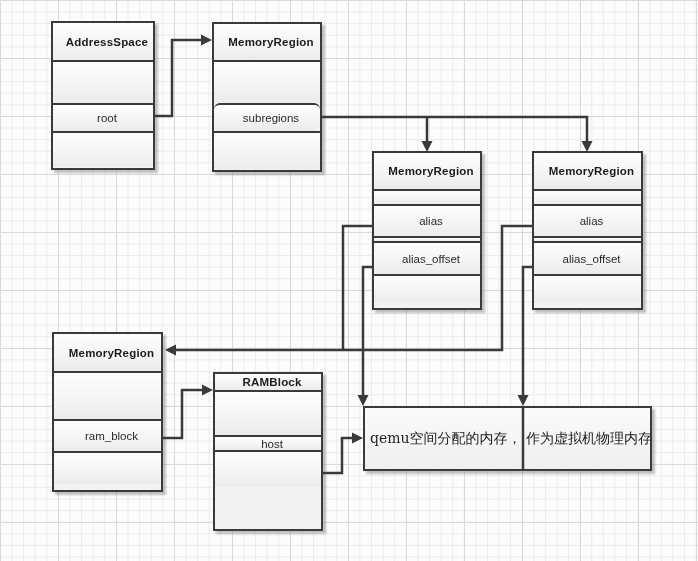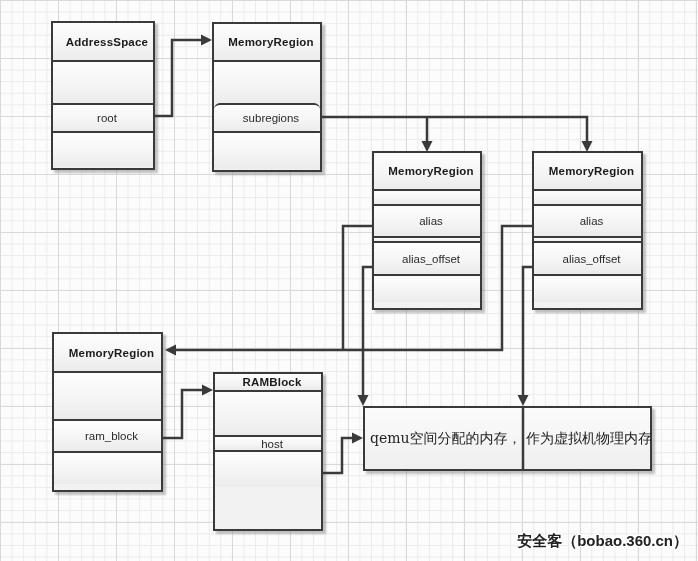--- a/index.html
+++ b/index.html
@@ -211,15 +211,14 @@
       <path d="M163,438 H182 V390 H202"></path>
       <polygon points="202,384.5 213,390 202,395.5"></polygon>
     </g>
 
     <g>
       <path d="M323,473 H342 V438 H352"></path>
       <polygon points="352,432.5 363,438 352,443.5"></polygon>
     </g>
   </svg>
 
-  <div class="watermark">安全客（bobao.360.cn）</div>
 
 </div>
 
 </body></html>

